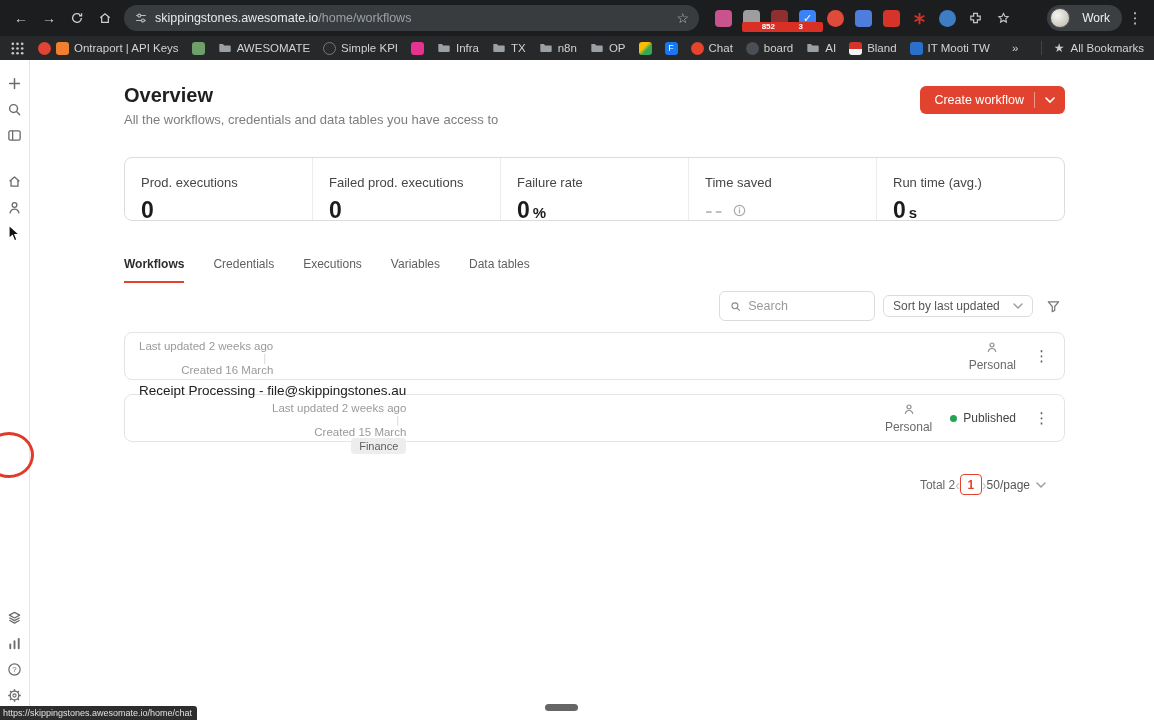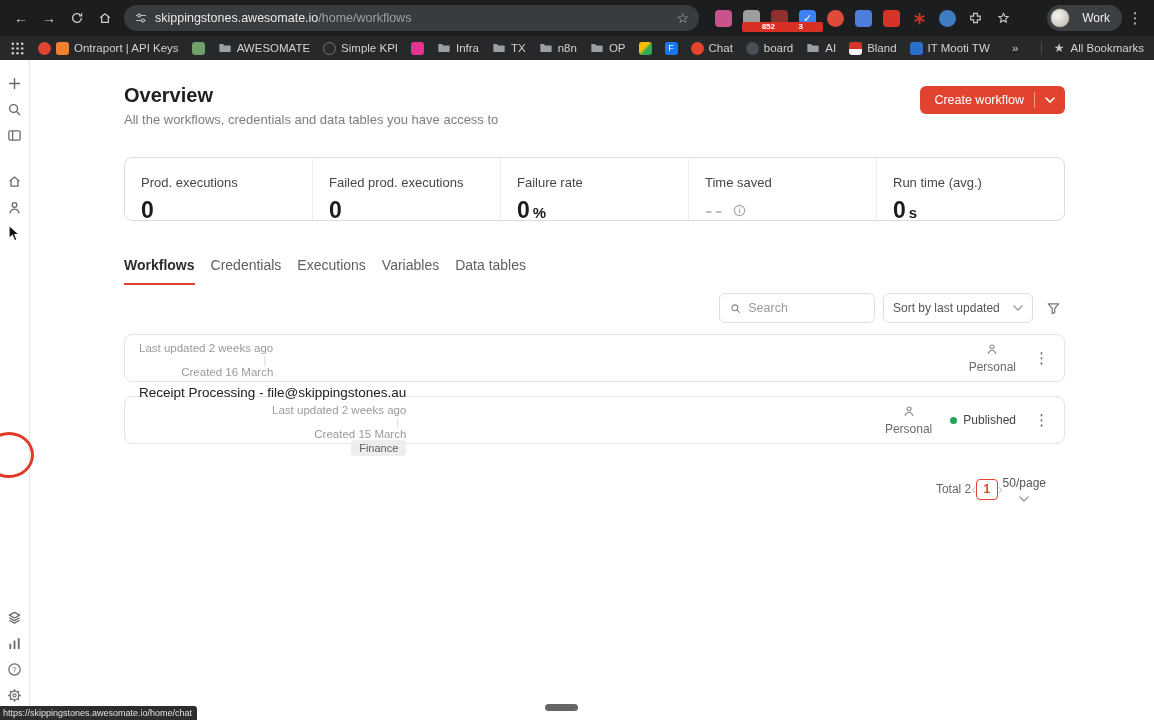--- a/index.html
+++ b/index.html
@@ -57,32 +57,32 @@
   .stats { margin-top:30px; display:flex; border:1px solid #dcdcdc; border-radius:8px; background:#fff; height:64px; }
   .stat { flex:1; padding:17px 16px; border-left:1px solid #ececec; }
   .stat:first-child { border-left:none; }
   .stat-label { font-size:13px; color:#464646; }
   .stat-value { margin-top:7px; font-size:23px; font-weight:600; color:#1c1c1c; display:flex; align-items:baseline; gap:3px; }
   .stat-value .unit { font-size:15px; font-weight:600; }
   .stat-value.muted-val { color:#bdbdbd; letter-spacing:2px; font-weight:500; }
   .info-ic { margin-left:6px; align-self:center; display:flex; }
 
   
-  .tabs { margin-top:36px; display:flex; gap:16px; font-size:14px; }
+  .tabs { margin-top:36px; display:flex; gap:29px; font-size:12px; }
   .tab { color:#5f5f5f; padding-bottom:10px; border-bottom:2px solid transparent; }
   .tab.active { color:#2d2d2d; font-weight:bold; border-bottom-color:#e2432e; }
 
   
   .ctrl-row { margin-top:8px; display:flex; justify-content:flex-end; align-items:center; gap:8px; }
   .search-box { width:156px; height:30px; border:1px solid #dcdcdc; border-radius:6px; background:#fff;
                 display:flex; align-items:center; gap:7px; padding:0 10px; }
   .search-box input { border:none; outline:none; background:transparent; width:100%; font-size:12.5px;
                       font-family:inherit; color:#333; }
   .search-box input::placeholder { color:#9a9a9a; }
-  .sort-box { width:150px; height:30px; border:1px solid #dcdcdc; border-radius:6px; background:#fff;
+  .sort-box { width:150px; height:22px; border:1px solid #dcdcdc; border-radius:6px; background:#fff;
               display:flex; align-items:center; justify-content:space-between; padding:0 9px; font-size:12px; color:#555; }
   .funnel-btn { width:24px; height:30px; display:flex; align-items:center; justify-content:center; }
 
   
   .cards { margin-top:11px; display:flex; flex-direction:column; gap:14px; }
   .card { height:48px; border:1px solid #e4e4e4; border-radius:8px; background:#fff; display:flex;
           align-items:center; justify-content:space-between; padding:0 16px 0 14px; }
   .card-title { font-size:13.5px; font-weight:500; color:#202020; }
   .card-meta { margin-top:4px; font-size:11.5px; color:#9a9a9a; display:flex; align-items:flex-end;flex-direction:column; }
   .meta-sep { color:#d8d8d8; margin:0 7px; }
@@ -92,21 +92,21 @@
   .pub { display:flex; align-items:center; gap:6px; font-size:12px; color:#454545; }
   .pub-dot { width:7px; height:7px; border-radius:50%; background:#23a455; }
   .kebab { color:#5c5c5c; font-size:15px; width:14px; text-align:center; }
 
   
   .pager { margin-top:32px; display:flex; justify-content:flex-end; align-items:center; 
            font-size:12px; color:#666; padding-right:19px; }
   .pg-chev { color:#c4c4c4; font-size:14px; }
   .page-box { min-width:22px; height:21px; border:1px solid #e2432e; color:#e2432e; border-radius:4px;
               display:flex; align-items:center; justify-content:center; font-weight:bold; font-size:12px; padding:0 4px; }
-  .size-select { display:flex; align-items:center; gap:6px; color:#555;flex-direction:column; }
+  .size-select { display:flex; align-items:center; gap:6px; color:#555; }
 
   
   .annot-circle { position:absolute; left:-16px; top:432px; width:50px; height:46px; border:3px solid #e03a2a;
                   border-radius:50%; z-index:40; }
   .cursor { position:absolute; left:7px; top:224px; z-index:50; }
   .status-tip { position:absolute; left:0; bottom:0; background:#2d2d2d; color:#e0e0e0; font-size:9px;
                 padding:2px 5px 2px 3px; border-top-right-radius:3px; z-index:30; white-space:nowrap; }
   .home-pill { position:absolute; left:545px; top:704px; width:33px; height:7px; background:#666;
                border-radius:4px; z-index:30; }
 </style>

